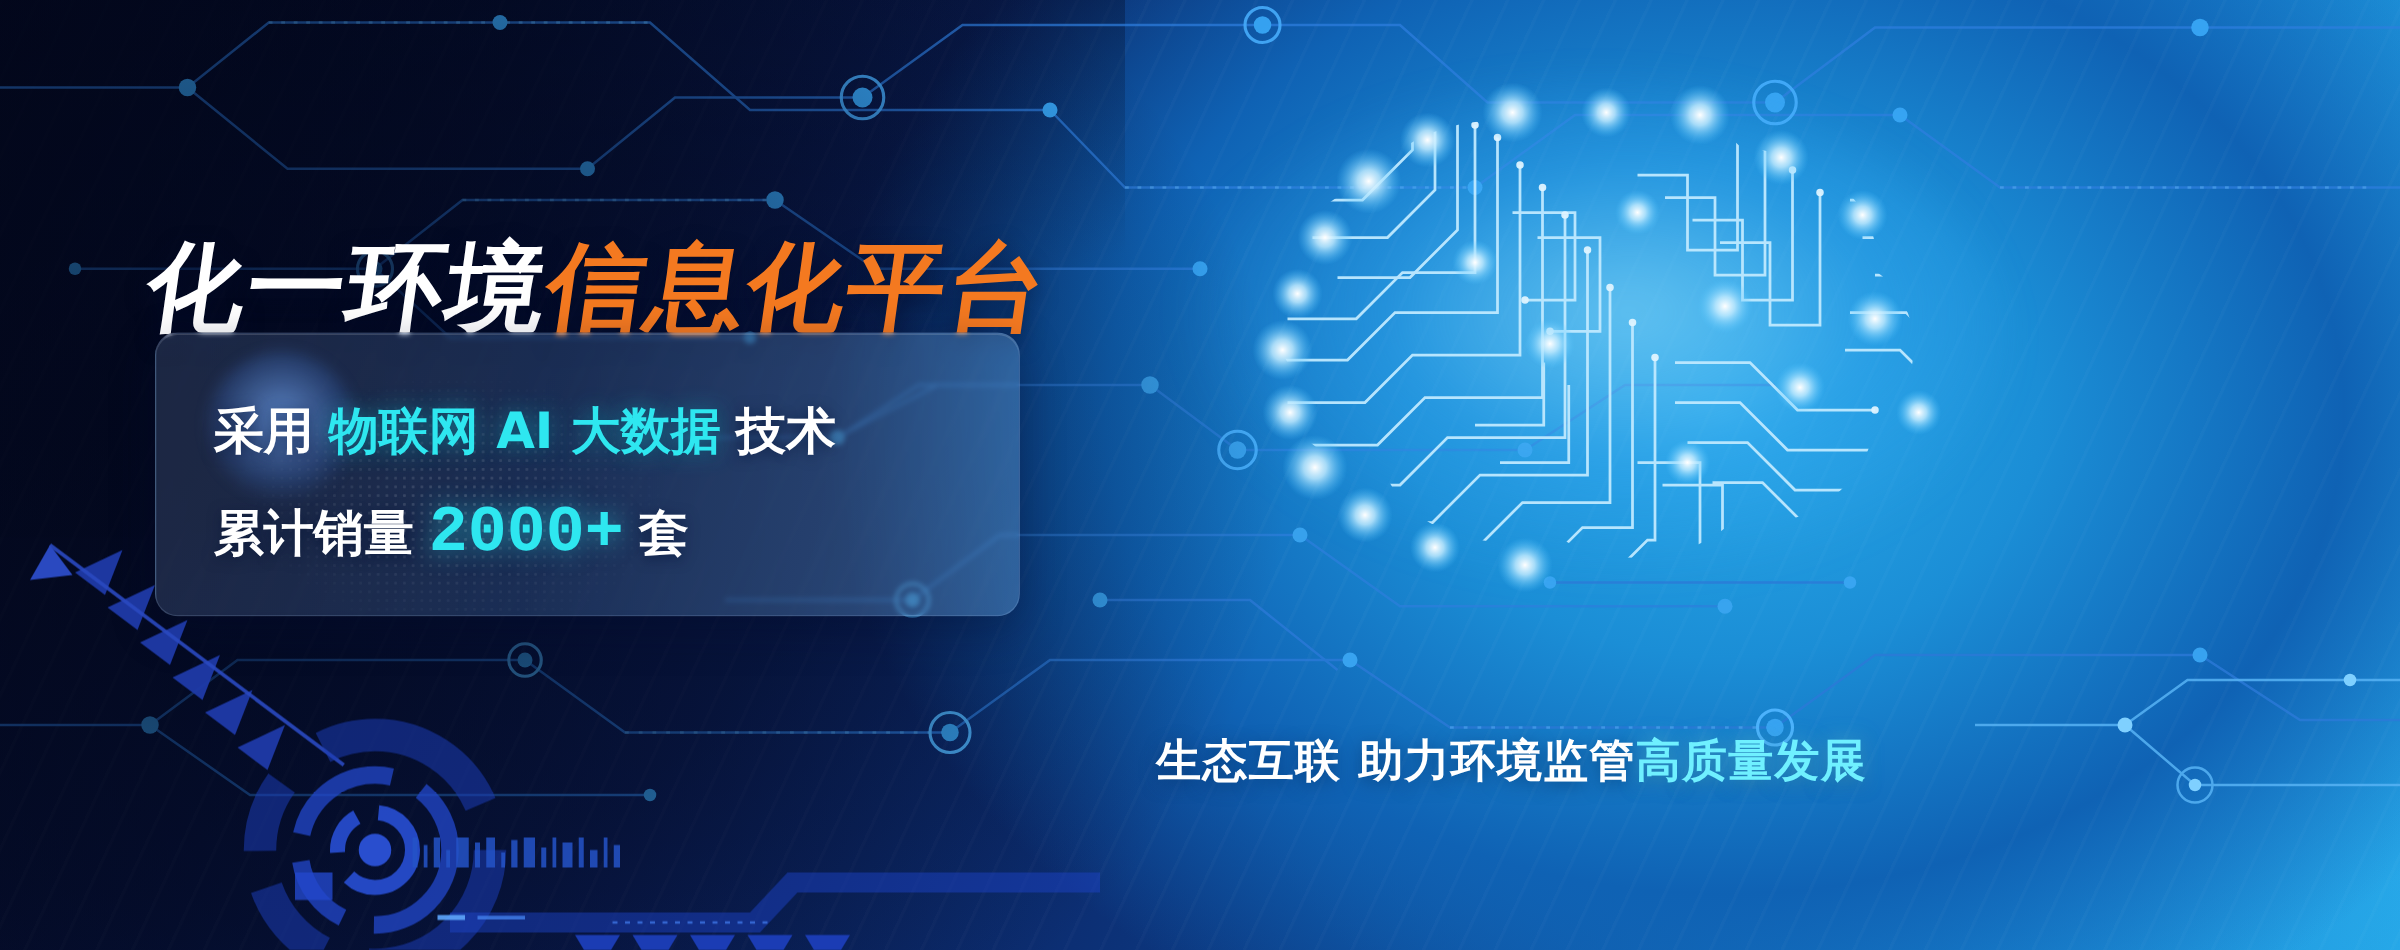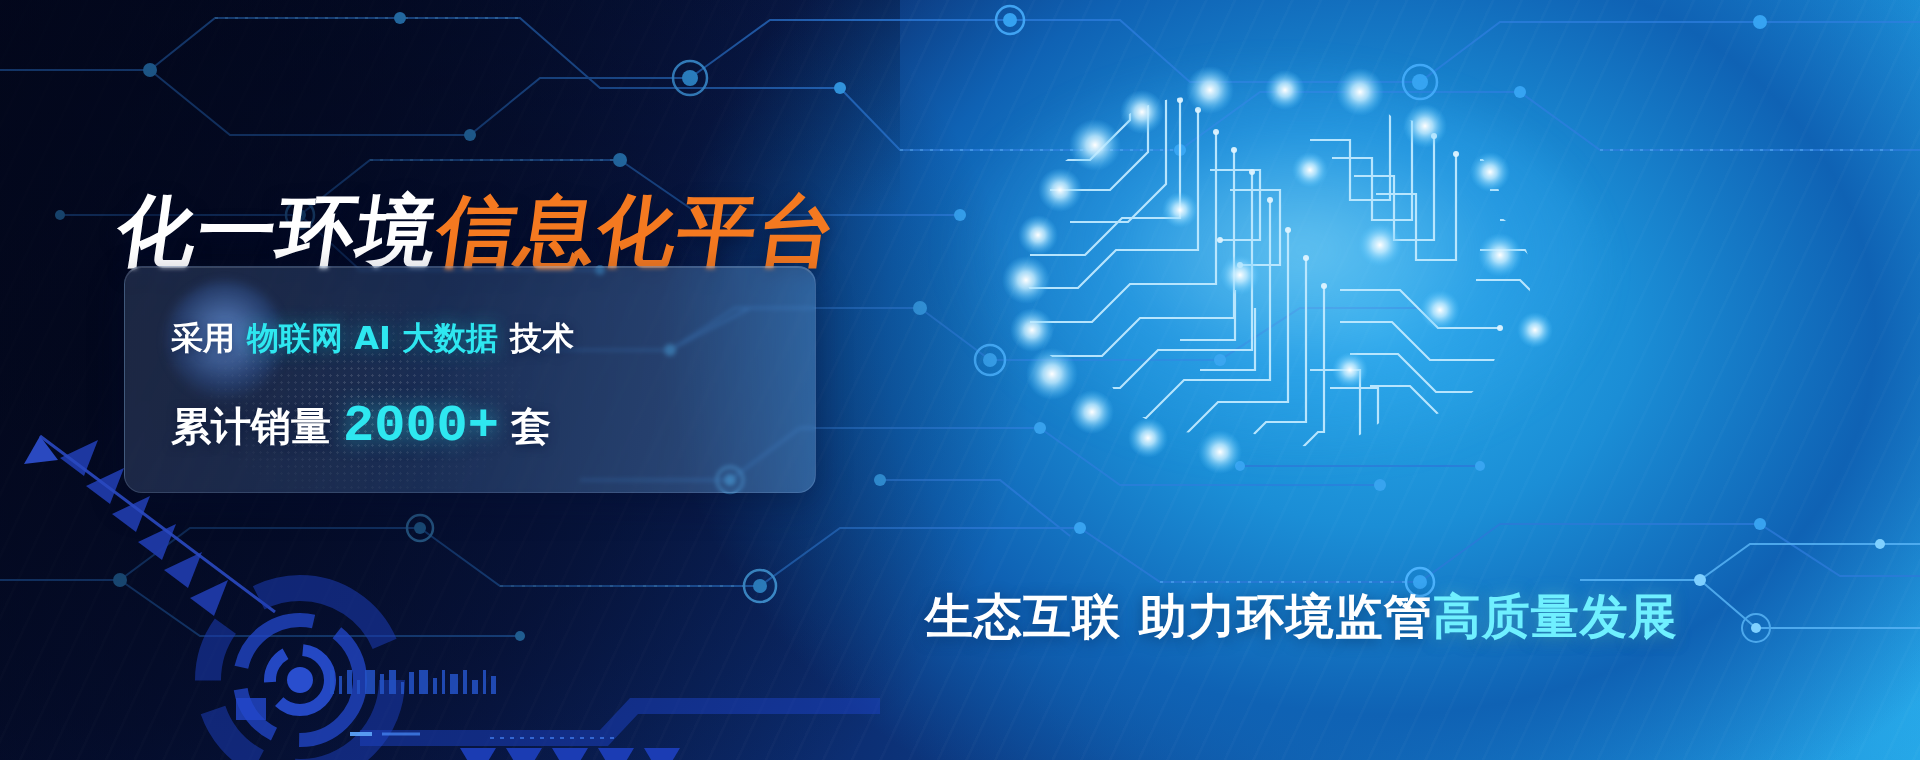--- a/index.html
+++ b/index.html
@@ -72,31 +72,31 @@
     background-image:radial-gradient(rgba(255,255,255,.55) 1px, rgba(255,255,255,0) 1.4px);
     background-size:7px 7px;
     -webkit-mask-image:radial-gradient(ellipse 240px 150px at 34% 60%, #000 0%, rgba(0,0,0,0) 72%);
     mask-image:radial-gradient(ellipse 240px 150px at 34% 60%, #000 0%, rgba(0,0,0,0) 72%);
   }
   .glass-line{
     position:absolute;white-space:nowrap;left:46px;
     font-family:"DejaVu Sans","Liberation Sans",sans-serif;
     text-shadow:0 2px 10px rgba(0,15,50,.55);
   }
-  .line1{top:50px;font-size:32px;}
+  .line1{top:50px;font-size:40px;}
   .line2{top:130px;font-size:40px;font-family:Liberation Mono, monospace;}
   .g-white{color:#ffffff;font-weight:bold;}
   .g-cyan{color:#2ee7f0;font-weight:bold;text-shadow:0 0 18px rgba(40,225,240,.45),0 2px 10px rgba(0,15,50,.5);}
   .g-num{color:#2ee7f0;font-weight:bold;font-size:52px;text-shadow:0 0 20px rgba(40,225,240,.5);}
   .sp{display:inline-block;width:12px;}
 
   
   .tagline{
     position:absolute;left:925px;top:585px;white-space:nowrap;
-    font-size:48px;font-weight:bold;letter-spacing:1px;
+    font-size:36px;font-weight:bold;letter-spacing:1px;
     font-family:"DejaVu Sans","Liberation Sans",sans-serif;
     text-shadow:0 3px 14px rgba(0,40,90,.55);
   }
   .tag-white{color:#ffffff;}
   .tag-cyan{color:#6ff0ff;text-shadow:0 0 16px rgba(110,240,255,.5),0 3px 14px rgba(0,40,90,.5);}
 
   
   .hud{position:absolute;left:0;top:430px;width:900px;height:330px;pointer-events:none;}
   .barcode{position:absolute;left:330px;top:668px;height:26px;display:flex;gap:5px;align-items:flex-end;pointer-events:none;}
   .barcode i{display:block;background:#2554c8;opacity:.85;}

